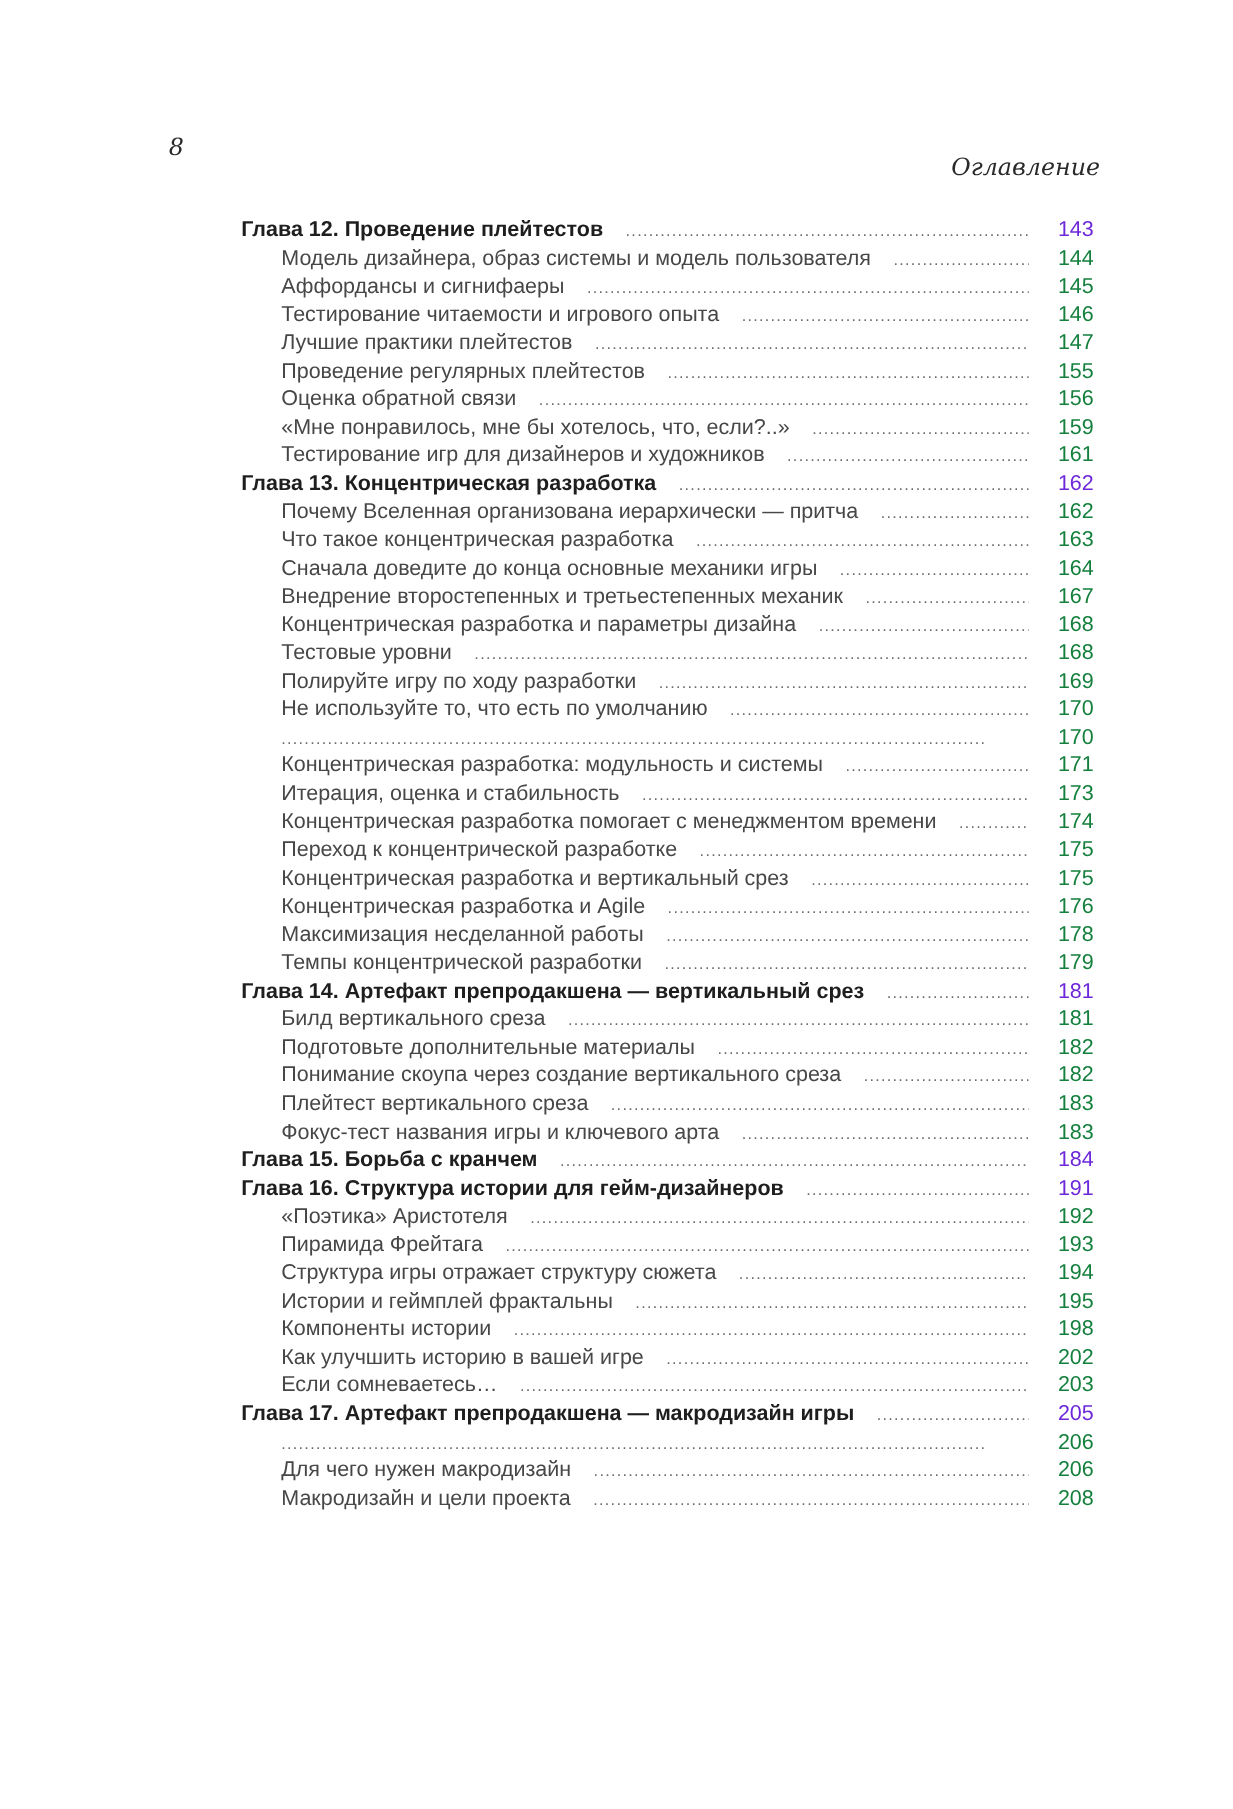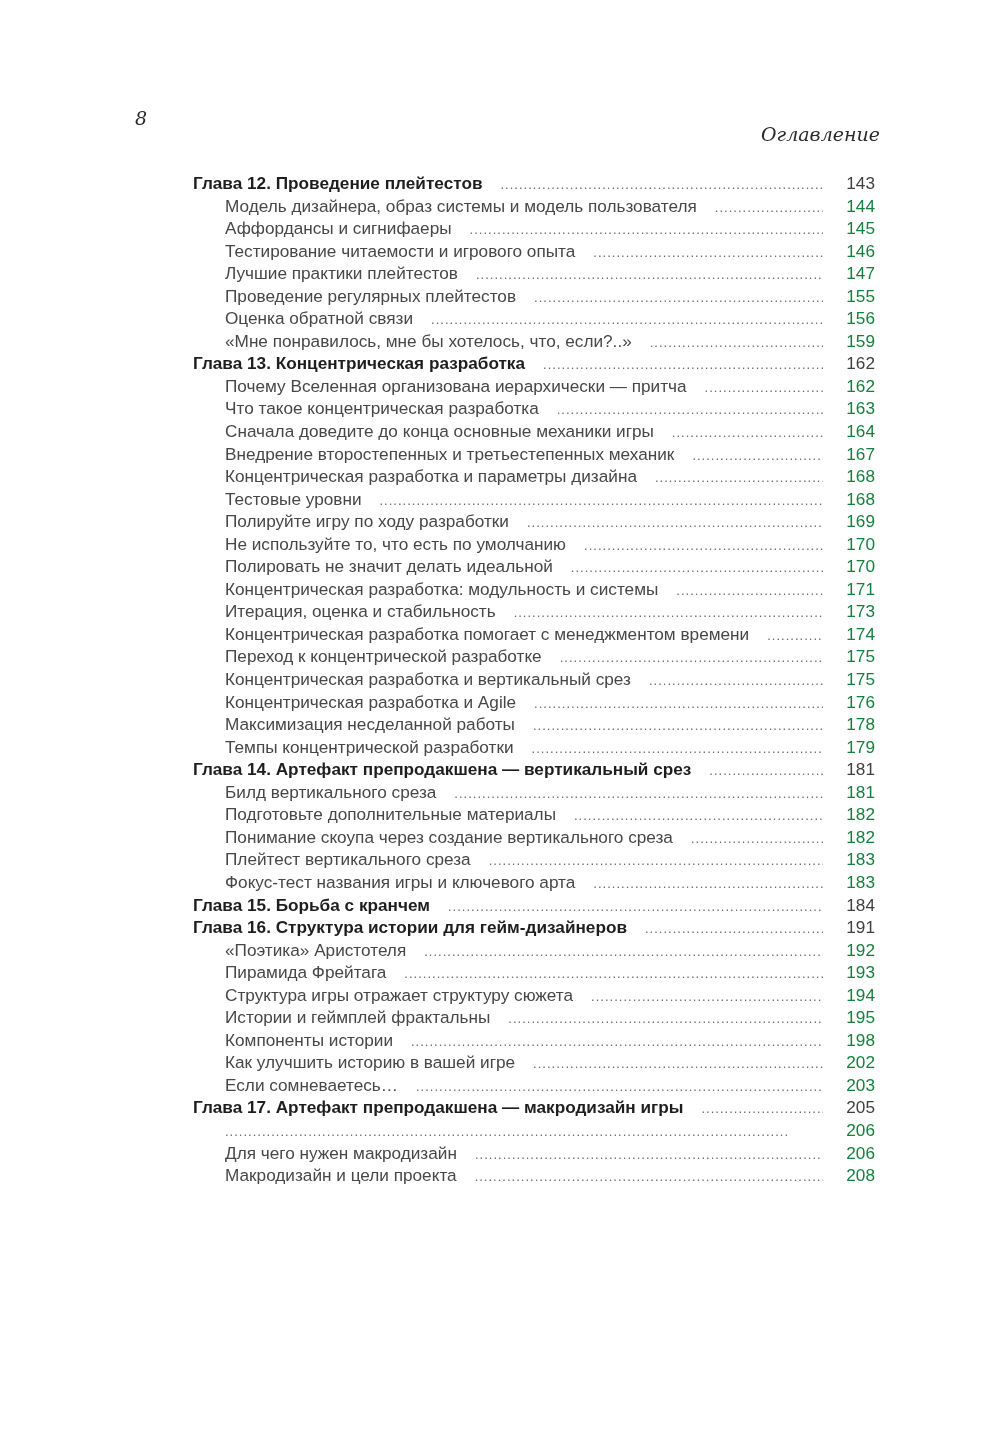--- a/index.html
+++ b/index.html
@@ -20,21 +20,21 @@
   .entry.chapter { color: #1e1e1e; font-weight: bold; margin-top: 0; }
   .entry.chapter:first-child { margin-top: 0; }
   .entry.section { color: #474747; padding-left: 32px; }
   .entry .title { flex: 0 0 auto; padding-right: 6px; }
   .entry .leader {
     flex: 1 1 auto; overflow: hidden; font-weight: normal; color: #6a6a6a;
     letter-spacing: 1.2px; font-size: 13px;
   }
   .entry .leader::before { content: ". . . . . . . . . . . . . . . . . . . . . . . . . . . . . . . . . . . . . . . . . . . . . . . . . . . . . . . . . . . . . . . . . . . . . . . . . . . . . . . . . . . . . . . . . . . . . . . . . . . . . . . . . . . . . . . . . . . . . . . . . ."; letter-spacing: -1.3px; }
   .entry .page-num { flex: 0 0 auto; width: 40px; text-align: right; font-weight: normal; color: #15803d; }
-  .entry.chapter .page-num { color: #404040; }
+  .entry.chapter .page-num { color: #6d28d9; }
 </style>
 </head>
 <body>
 
 <div class="page">
   <div class="running-head">
     <span class="folio">8</span>
     <span class="section-title">Оглавление</span>
   </div>
 
@@ -72,20 +72,25 @@
       <div class="entry section">
         <span class="title">Оценка обратной связи</span>
         <span class="leader"></span>
         <span class="page-num">156</span>
       </div>
       <div class="entry section">
         <span class="title">«Мне понравилось, мне бы хотелось, что, если?..»</span>
         <span class="leader"></span>
         <span class="page-num">159</span>
       </div>
+      <div class="entry section">
+        <span class="title">Тестирование игр для дизайнеров и художников</span>
+        <span class="leader"></span>
+        <span class="page-num">161</span>
+      </div>
       <div class="entry chapter">
         <span class="title">Глава 13. Концентрическая разработка</span>
         <span class="leader"></span>
         <span class="page-num">162</span>
       </div>
       <div class="entry section">
         <span class="title">Почему Вселенная организована иерархически — притча</span>
         <span class="leader"></span>
         <span class="page-num">162</span>
       </div>
@@ -118,21 +123,20 @@
         <span class="title">Полируйте игру по ходу разработки</span>
         <span class="leader"></span>
         <span class="page-num">169</span>
       </div>
       <div class="entry section">
         <span class="title">Не используйте то, что есть по умолчанию</span>
         <span class="leader"></span>
         <span class="page-num">170</span>
       </div>
       <div class="entry section">
-        <span class="title">Полировать не значит делать идеальной</span>
         <span class="leader"></span>
         <span class="page-num">170</span>
       </div>
       <div class="entry section">
         <span class="title">Концентрическая разработка: модульность и системы</span>
         <span class="leader"></span>
         <span class="page-num">171</span>
       </div>
       <div class="entry section">
         <span class="title">Итерация, оценка и стабильность</span>

